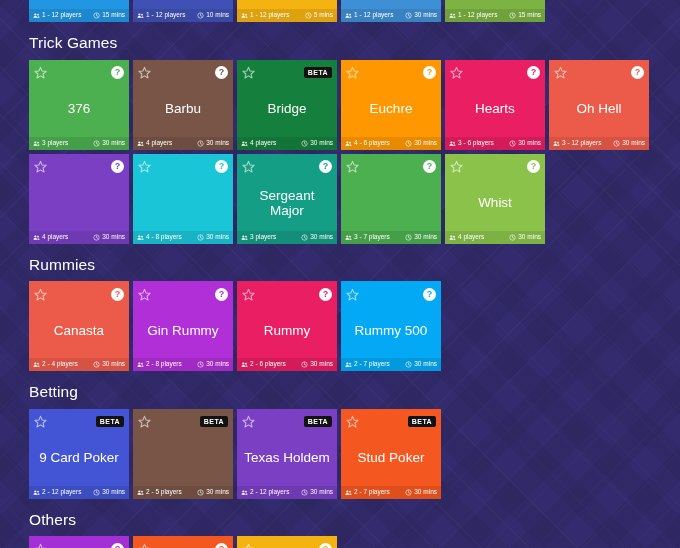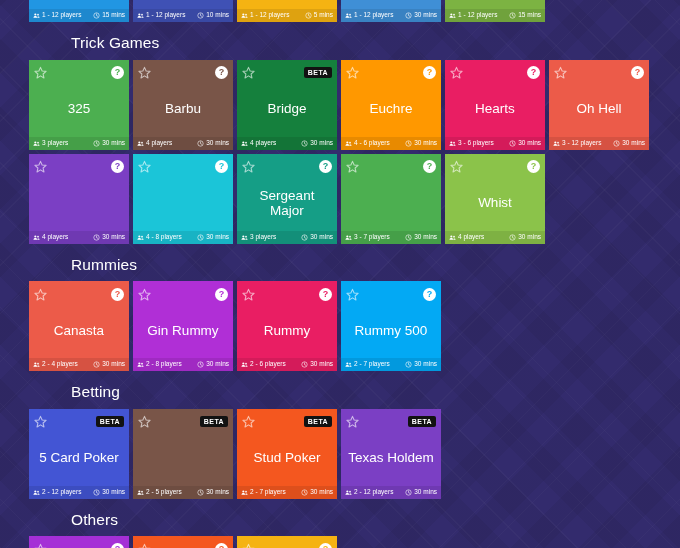--- a/index.html
+++ b/index.html
@@ -32,21 +32,20 @@
 
   .section { padding: 0; }
 
   .section-title {
     font-size: 15.5px;
     font-weight: 400;
     color: #ffffff;
     letter-spacing: 0.1px;
     padding-left: 29px;
     line-height: 1;
-    margin-left: 42px;
   }
 
   .card-row {
     display: flex;
     gap: 4px;
     padding-left: 29px;
   }
 
   .card {
     width: 100px;
@@ -277,21 +276,21 @@
         <div class="card-row" style="margin-bottom: 4px;">
           <div class="card" style="background: rgb(76, 175, 80);">
             <div class="card-top">
               <span class="star">
                 <svg viewBox="0 0 24 24" fill="none" stroke="#ffffff" stroke-width="2" stroke-linejoin="round">
                   <polygon points="12,2.5 15,9.2 22.3,9.9 16.8,14.8 18.4,22 12,18.2 5.6,22 7.2,14.8 1.7,9.9 9,9.2"></polygon>
                 </svg>
               </span>
               <span class="help" style="color: rgb(76, 175, 80);">?</span>
             </div>
-            <div class="card-title">325</div>
+            <div class="card-title">376</div>
             <div class="card-foot">
               <span class="foot-item">
                 <span>
                   <svg width="7" height="7" viewBox="0 0 24 24" fill="#ffffff">
                     <circle cx="8" cy="8.5" r="3.6"></circle>
                     <circle cx="17.2" cy="9.2" r="2.9"></circle>
                     <path d="M1.6 19.5c0-3.6 2.9-5.6 6.4-5.6s6.4 2 6.4 5.6z"></path>
                     <path d="M15 19.5c0-2.6 1-4.4 3.6-4.4 2.2 0 3.8 1.4 3.8 4.4z"></path>
                   </svg>
                 </span>
@@ -783,21 +782,21 @@
         <div class="card-row" style="margin-bottom: 0px;">
           <div class="card" style="background: rgb(67, 85, 212);">
             <div class="card-top">
               <span class="star">
                 <svg viewBox="0 0 24 24" fill="none" stroke="#ffffff" stroke-width="2" stroke-linejoin="round">
                   <polygon points="12,2.5 15,9.2 22.3,9.9 16.8,14.8 18.4,22 12,18.2 5.6,22 7.2,14.8 1.7,9.9 9,9.2"></polygon>
                 </svg>
               </span>
               <span class="beta">BETA</span>
             </div>
-            <div class="card-title">5 Card Poker</div>
+            <div class="card-title">9 Card Poker</div>
             <div class="card-foot">
               <span class="foot-item">
                 <span>
                   <svg width="7" height="7" viewBox="0 0 24 24" fill="#ffffff">
                     <circle cx="8" cy="8.5" r="3.6"></circle>
                     <circle cx="17.2" cy="9.2" r="2.9"></circle>
                     <path d="M1.6 19.5c0-3.6 2.9-5.6 6.4-5.6s6.4 2 6.4 5.6z"></path>
                     <path d="M15 19.5c0-2.6 1-4.4 3.6-4.4 2.2 0 3.8 1.4 3.8 4.4z"></path>
                   </svg>
                 </span>
@@ -839,20 +838,53 @@
                 <span>
                   <svg width="7" height="7" viewBox="0 0 24 24" fill="none" stroke="#ffffff" stroke-width="2">
                     <circle cx="12" cy="12" r="9.2"></circle>
                     <polyline points="12,6.6 12,12.3 16.2,14.6" stroke-linecap="round"></polyline>
                   </svg>
                 </span>
                 <span class="foot-text">30 mins</span>
               </span>
             </div>
           </div>
+          <div class="card" style="background: rgb(123, 63, 196);">
+            <div class="card-top">
+              <span class="star">
+                <svg viewBox="0 0 24 24" fill="none" stroke="#ffffff" stroke-width="2" stroke-linejoin="round">
+                  <polygon points="12,2.5 15,9.2 22.3,9.9 16.8,14.8 18.4,22 12,18.2 5.6,22 7.2,14.8 1.7,9.9 9,9.2"></polygon>
+                </svg>
+              </span>
+              <span class="beta">BETA</span>
+            </div>
+            <div class="card-title">Texas Holdem</div>
+            <div class="card-foot">
+              <span class="foot-item">
+                <span>
+                  <svg width="7" height="7" viewBox="0 0 24 24" fill="#ffffff">
+                    <circle cx="8" cy="8.5" r="3.6"></circle>
+                    <circle cx="17.2" cy="9.2" r="2.9"></circle>
+                    <path d="M1.6 19.5c0-3.6 2.9-5.6 6.4-5.6s6.4 2 6.4 5.6z"></path>
+                    <path d="M15 19.5c0-2.6 1-4.4 3.6-4.4 2.2 0 3.8 1.4 3.8 4.4z"></path>
+                  </svg>
+                </span>
+                <span class="foot-text">2 - 12 players</span>
+              </span>
+              <span class="foot-item">
+                <span>
+                  <svg width="7" height="7" viewBox="0 0 24 24" fill="none" stroke="#ffffff" stroke-width="2">
+                    <circle cx="12" cy="12" r="9.2"></circle>
+                    <polyline points="12,6.6 12,12.3 16.2,14.6" stroke-linecap="round"></polyline>
+                  </svg>
+                </span>
+                <span class="foot-text">30 mins</span>
+              </span>
+            </div>
+          </div>
           <div class="card" style="background: rgb(244, 87, 31);">
             <div class="card-top">
               <span class="star">
                 <svg viewBox="0 0 24 24" fill="none" stroke="#ffffff" stroke-width="2" stroke-linejoin="round">
                   <polygon points="12,2.5 15,9.2 22.3,9.9 16.8,14.8 18.4,22 12,18.2 5.6,22 7.2,14.8 1.7,9.9 9,9.2"></polygon>
                 </svg>
               </span>
               <span class="beta">BETA</span>
             </div>
             <div class="card-title">Stud Poker</div>
@@ -860,53 +892,20 @@
               <span class="foot-item">
                 <span>
                   <svg width="7" height="7" viewBox="0 0 24 24" fill="#ffffff">
                     <circle cx="8" cy="8.5" r="3.6"></circle>
                     <circle cx="17.2" cy="9.2" r="2.9"></circle>
                     <path d="M1.6 19.5c0-3.6 2.9-5.6 6.4-5.6s6.4 2 6.4 5.6z"></path>
                     <path d="M15 19.5c0-2.6 1-4.4 3.6-4.4 2.2 0 3.8 1.4 3.8 4.4z"></path>
                   </svg>
                 </span>
                 <span class="foot-text">2 - 7 players</span>
-              </span>
-              <span class="foot-item">
-                <span>
-                  <svg width="7" height="7" viewBox="0 0 24 24" fill="none" stroke="#ffffff" stroke-width="2">
-                    <circle cx="12" cy="12" r="9.2"></circle>
-                    <polyline points="12,6.6 12,12.3 16.2,14.6" stroke-linecap="round"></polyline>
-                  </svg>
-                </span>
-                <span class="foot-text">30 mins</span>
-              </span>
-            </div>
-          </div>
-          <div class="card" style="background: rgb(123, 63, 196);">
-            <div class="card-top">
-              <span class="star">
-                <svg viewBox="0 0 24 24" fill="none" stroke="#ffffff" stroke-width="2" stroke-linejoin="round">
-                  <polygon points="12,2.5 15,9.2 22.3,9.9 16.8,14.8 18.4,22 12,18.2 5.6,22 7.2,14.8 1.7,9.9 9,9.2"></polygon>
-                </svg>
-              </span>
-              <span class="beta">BETA</span>
-            </div>
-            <div class="card-title">Texas Holdem</div>
-            <div class="card-foot">
-              <span class="foot-item">
-                <span>
-                  <svg width="7" height="7" viewBox="0 0 24 24" fill="#ffffff">
-                    <circle cx="8" cy="8.5" r="3.6"></circle>
-                    <circle cx="17.2" cy="9.2" r="2.9"></circle>
-                    <path d="M1.6 19.5c0-3.6 2.9-5.6 6.4-5.6s6.4 2 6.4 5.6z"></path>
-                    <path d="M15 19.5c0-2.6 1-4.4 3.6-4.4 2.2 0 3.8 1.4 3.8 4.4z"></path>
-                  </svg>
-                </span>
-                <span class="foot-text">2 - 12 players</span>
               </span>
               <span class="foot-item">
                 <span>
                   <svg width="7" height="7" viewBox="0 0 24 24" fill="none" stroke="#ffffff" stroke-width="2">
                     <circle cx="12" cy="12" r="9.2"></circle>
                     <polyline points="12,6.6 12,12.3 16.2,14.6" stroke-linecap="round"></polyline>
                   </svg>
                 </span>
                 <span class="foot-text">30 mins</span>
               </span>

